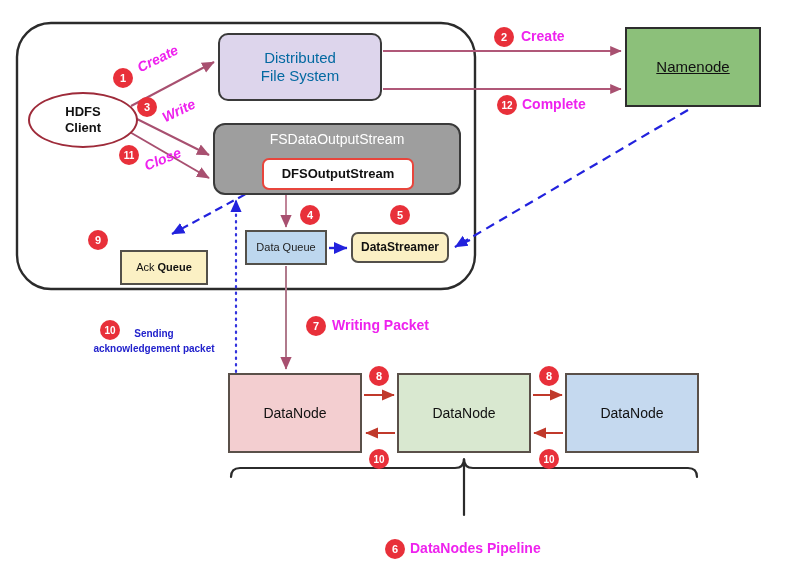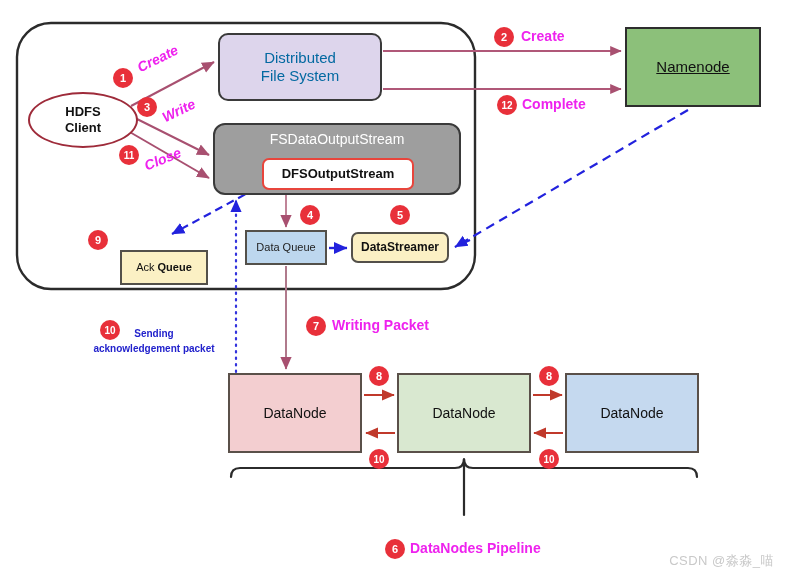--- a/index.html
+++ b/index.html
@@ -296,15 +296,14 @@
 
   <div class="lbl lbl-magenta" style="left:332px; top:317px;">Writing Packet</div>
 
   <div class="lbl lbl-blue" style="left:64px; top:327px; width:180px;">
     <div>Sending</div>
     <div>acknowledgement  packet</div>
   </div>
 
   <div class="lbl lbl-magenta" style="left:410px; top:540px;">DataNodes Pipeline</div>
 
-  <div class="watermark">CSDN @淼淼_喵</div>
 
 </div>
 
 </body></html>

